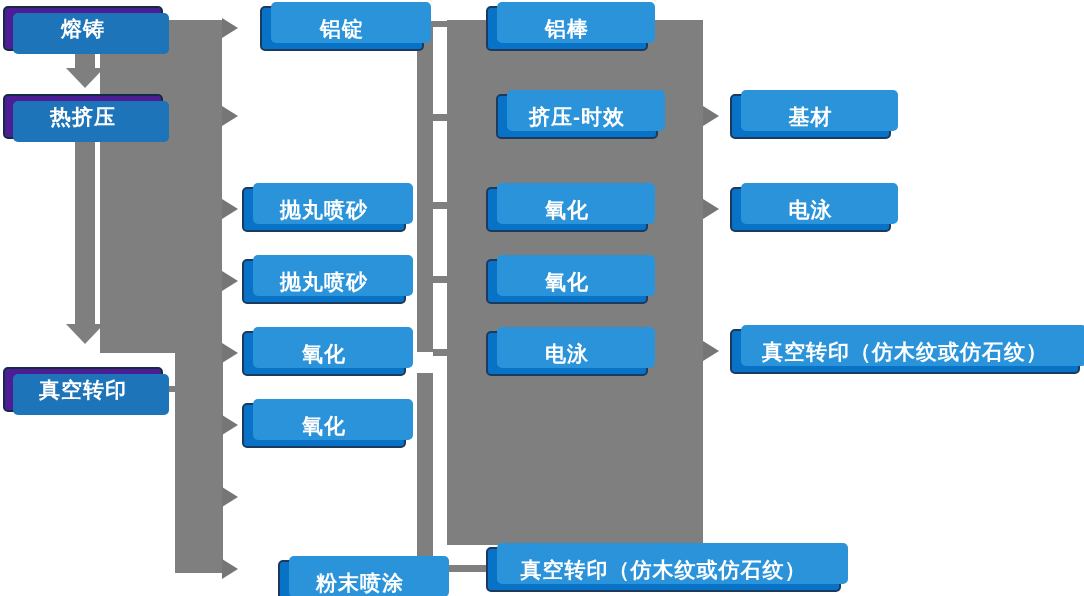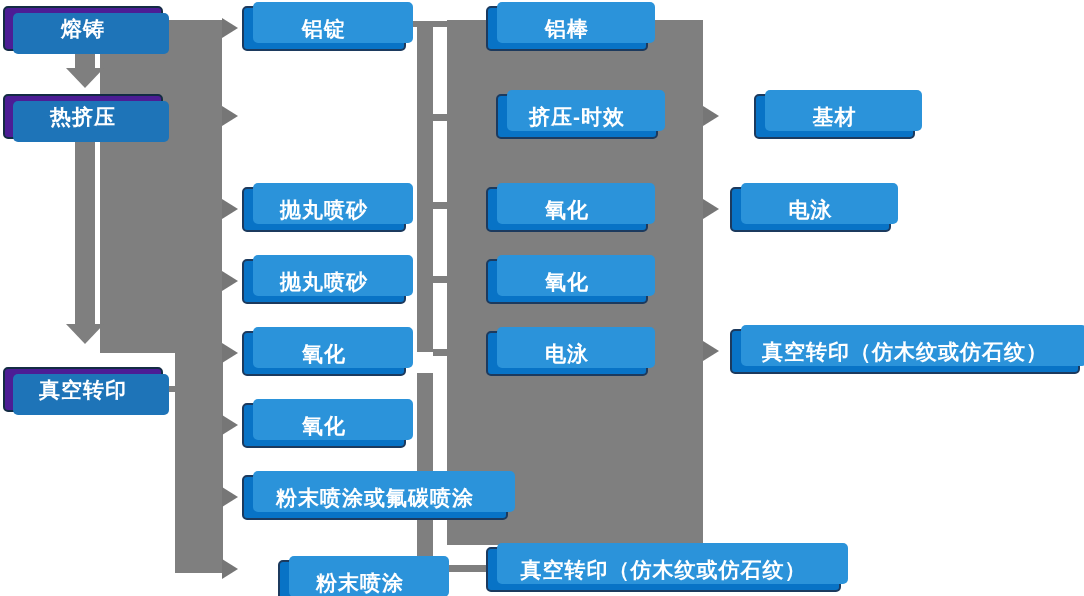--- a/index.html
+++ b/index.html
@@ -67,32 +67,31 @@
 
   <div class="seg" style="left:447px;top:20px;width:256px;height:525px;"></div>
   <div class="arr-right" style="left:703px;top:106px;"></div>
   <div class="arr-right" style="left:703px;top:199px;"></div>
   <div class="arr-right" style="left:703px;top:341px;"></div>
 
   <div class="box stage" style="left:3px;top:6px;width:160px;">熔铸</div>
   <div class="box stage" style="left:3px;top:94px;width:160px;">热挤压</div>
   <div class="box stage" style="left:3px;top:367px;width:160px;">真空转印</div>
 
-  <div class="box process" style="left:242px;top:6px;width:164px;">铝锭</div>
+  <div class="box process" style="left:260px;top:6px;width:164px;">铝锭</div>
   <div class="box process" style="left:242px;top:187px;width:164px;">抛丸喷砂</div>
   <div class="box process" style="left:242px;top:259px;width:164px;">抛丸喷砂</div>
   <div class="box process" style="left:242px;top:331px;width:164px;">氧化</div>
   <div class="box process" style="left:242px;top:403px;width:164px;">氧化</div>
-  <div class="box process" style="left:242px;top:475px;width:266px;">粉末喷涂或氟碳喷涂</div>
   <div class="box process" style="left:242px;top:560px;width:164px;margin-left:36px;">粉末喷涂</div>
 
   <div class="box process" style="left:486px;top:6px;width:162px;text-align:right;">铝棒</div>
   <div class="box process" style="left:486px;top:94px;width:162px;margin-left:10px;">挤压-时效</div>
   <div class="box process" style="left:486px;top:187px;width:162px;">氧化</div>
   <div class="box process" style="left:486px;top:259px;width:162px;">氧化</div>
   <div class="box process" style="left:486px;top:331px;width:162px;">电泳</div>
   <div class="box process" style="left:486px;top:547px;width:355px;">真空转印（仿木纹或仿石纹）</div>
 
-  <div class="box process" style="left:730px;top:94px;width:161px;margin-left:24px;">基材</div>
+  <div class="box process" style="left:730px;top:94px;width:161px;">基材</div>
   <div class="box process" style="left:730px;top:187px;width:161px;">电泳</div>
   <div class="box process" style="left:730px;top:329px;width:350px;">真空转印（仿木纹或仿石纹）</div>
 
 </div>
 
 </body></html>

